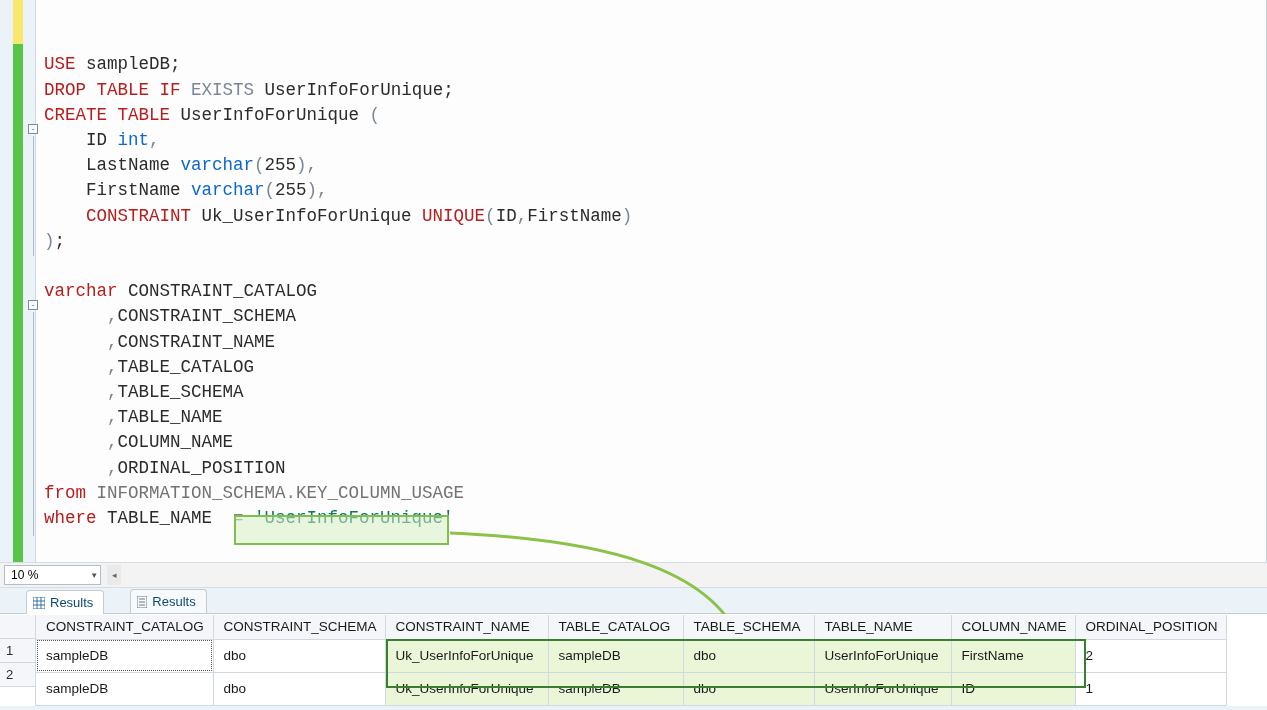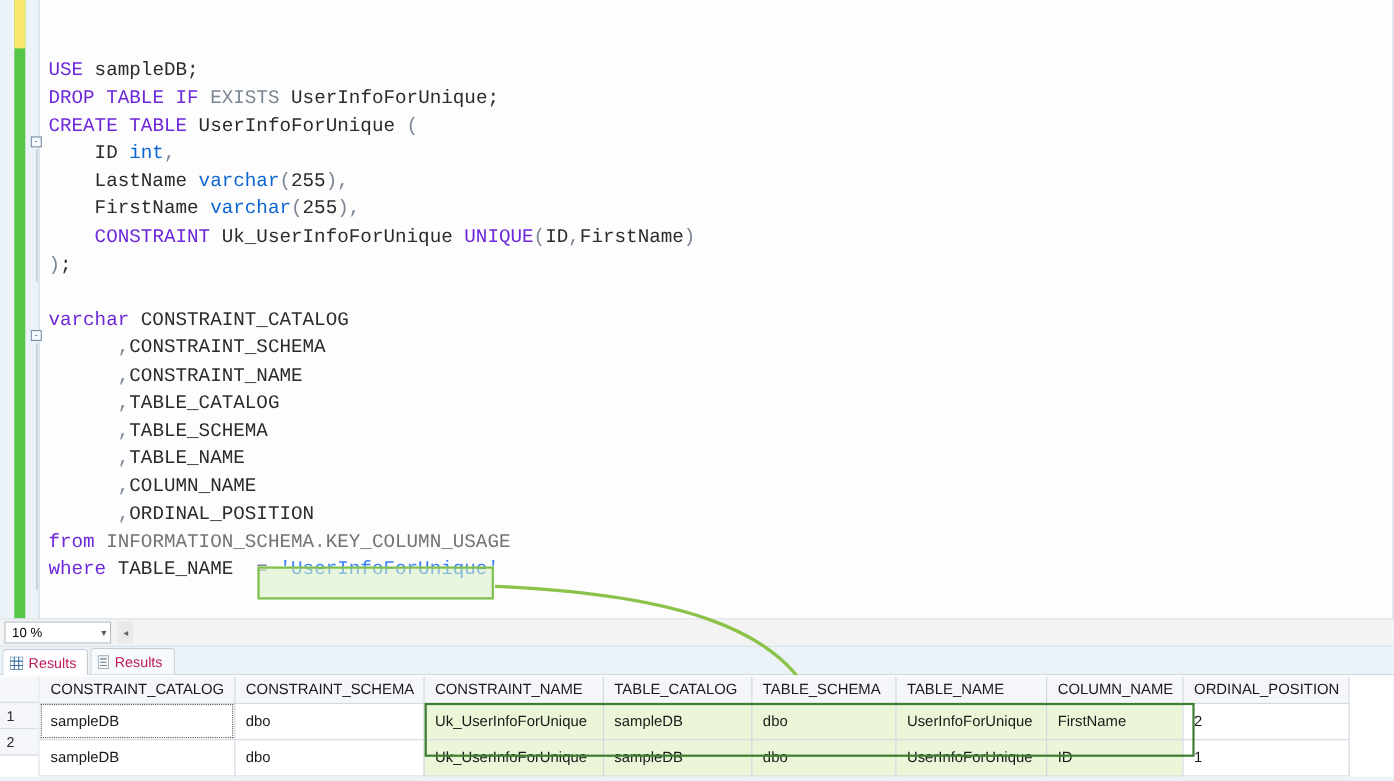--- a/index.html
+++ b/index.html
@@ -59,25 +59,25 @@
   }
 
   .code {
     font-family: Consolas, "Courier New", monospace;
     font-size: 17.5px;
     line-height: 25.2px;
     white-space: pre;
     color: #2b2b2b;
     padding: 2px 0 0 8px;
   }
-  .kw   { color: #6d28d9; margin-top: 48px; }
+  .kw   { color: #b91c1c; margin-top: 48px; }
   .gray { color: #7b8694; text-align: center; }
   .type { color: #0d66d0; }
   .func { color: #737373; }
-  .str  { color: #3b82f6; }
+  .str  { color: #0f766e; }
 
   
   .callout {
     position: absolute;
     left: 500px; top: 122px;
     padding: 14px 24px;
     border-radius: 10px;
     background: #2bb6e6;
     color: #fff;
     font-family: "Segoe UI", Arial, sans-serif;
@@ -137,27 +137,28 @@
     border-bottom: 1px solid #c3ccd4;
     padding-left: 2px;
     font-family: Tahoma, "Segoe UI", sans-serif;
   }
   .tab {
     display: flex; align-items: center;
     height: 24px;
     padding: 0 10px 0 6px;
     margin-right: 2px;
     font-size: 13px;
-    color: #be185d;
+    color: #0c4a6e;
     border: 1px solid #c3ccd4;
     border-bottom: none;
     background: #f6fafd;
     border-top-left-radius: 4px;
     border-top-right-radius: 4px;
     cursor: pointer;
+    margin-left: 24px;
   }
   .tab.active {
     background: #fff;
     position: relative;
     top: 1px;
   }
   .ticon { margin-right: 5px; display:inline-flex; }
 
   
   .grid {

